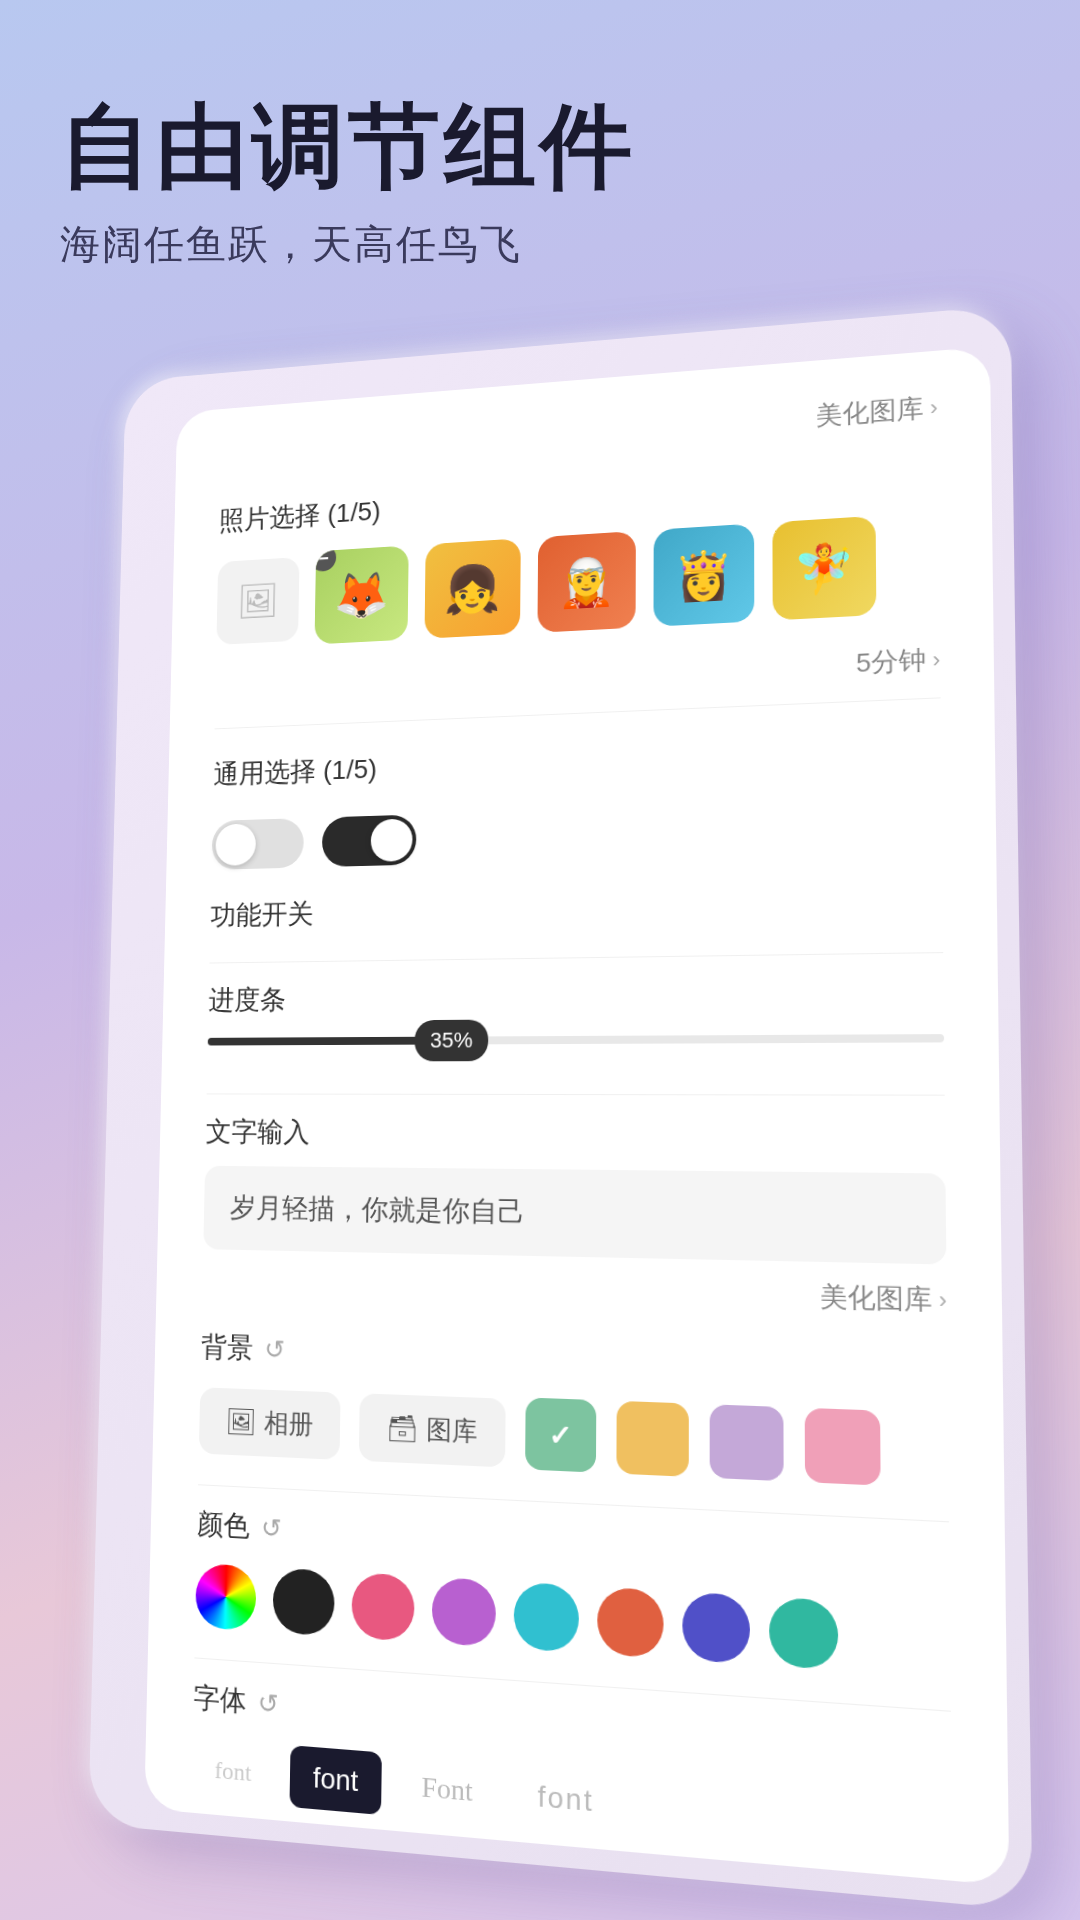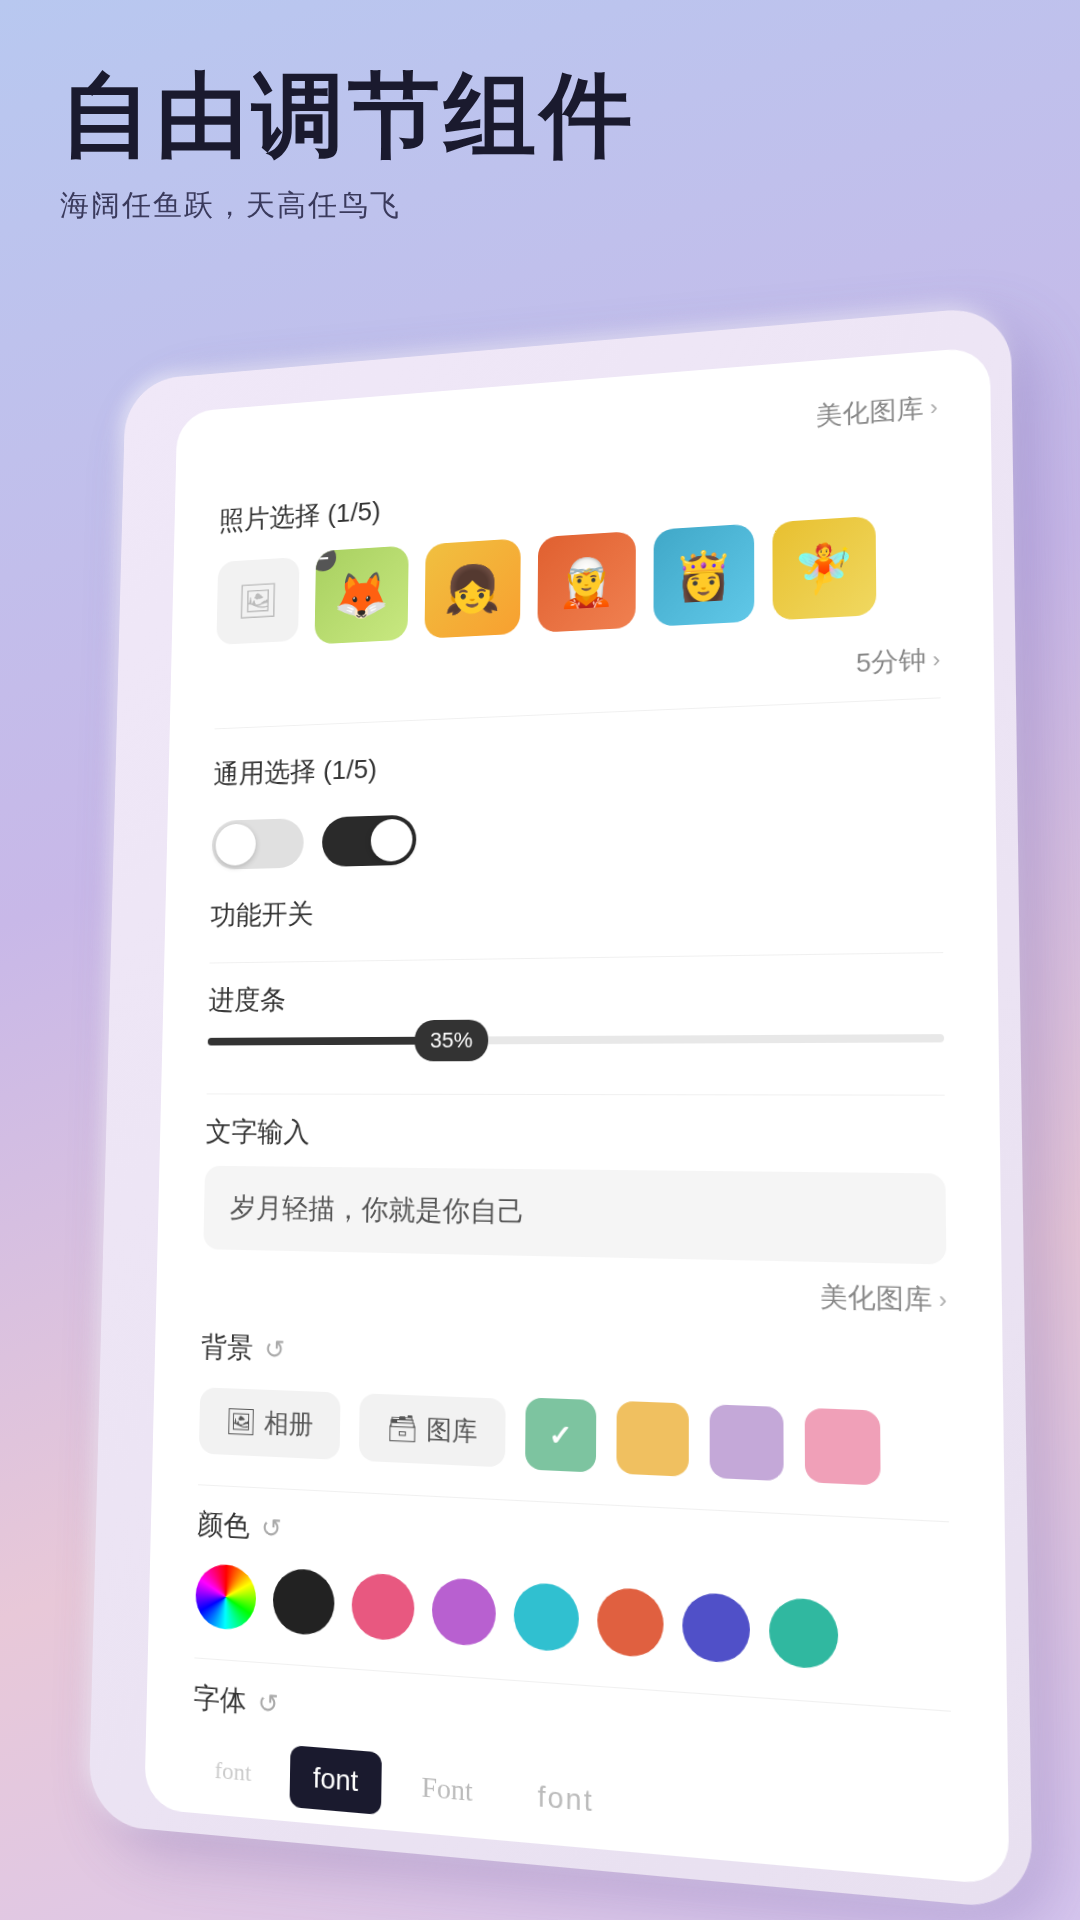--- a/index.html
+++ b/index.html
@@ -8,35 +8,35 @@
       width: 1080px;
       height: 1920px;
       overflow: hidden;
       font-family: -apple-system, "PingFang SC", "Helvetica Neue", sans-serif;
       background: linear-gradient(160deg, #b8c8f0 0%, #c8b8e8 40%, #e8c8d8 70%, #d8c8f0 100%);
       position: relative;
     }
 
     .hero-text {
       position: absolute;
-      top: 65px;
+      top: 96px;
       left: 60px;
       z-index: 10;
     }
 
     .hero-title {
       font-size: 92px;
       font-weight: 900;
       color: #1a1a2e;
       line-height: 1.1;
       letter-spacing: 4px;
     }
 
     .hero-subtitle {
-      font-size: 29px;
+      font-size: 40px;
       color: #3a3a5c;
       margin-top: 20px;
       font-weight: 400;
       letter-spacing: 2px;
     }
 
     
     .phone-mockup {
       position: absolute;
       top: 320px;

